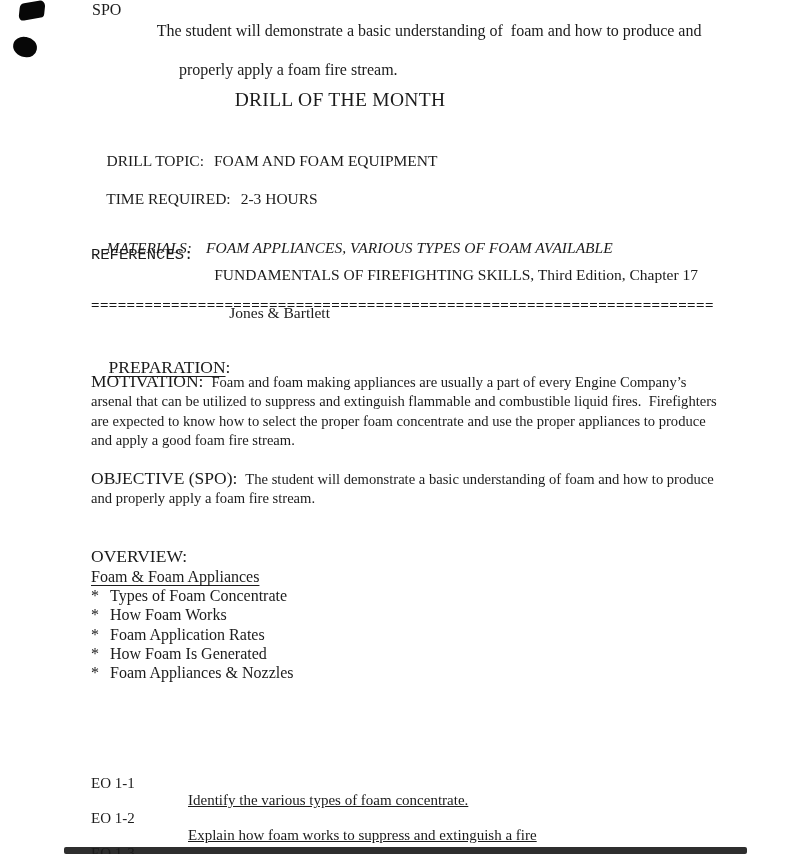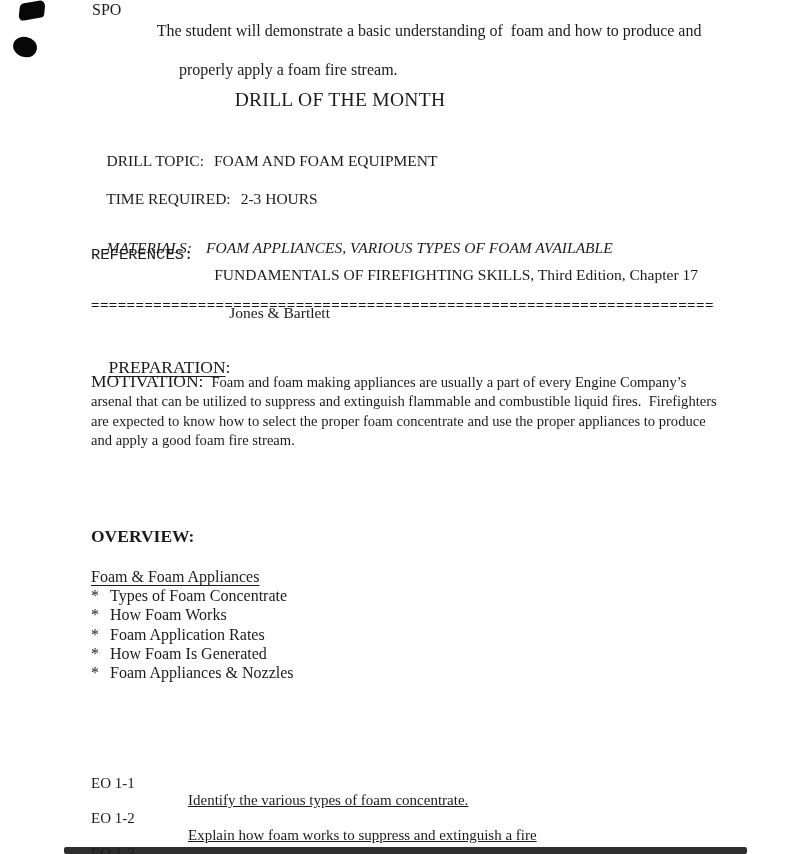--- a/index.html
+++ b/index.html
@@ -43,21 +43,21 @@
     font-size: 15px;
     font-weight: bold;
     letter-spacing: 0.35px;
     white-space: pre;
     color: #161616;
   }
 
   
   .section-heading { font-size: 17.5px; white-space: pre; }
   .heading-prep { top: 336px; }
-  .heading-overview { top: 526px; font-weight: bold; }
+  .heading-overview { top: 546px; }
   .u { text-decoration: underline; text-underline-offset: 2.5px; }
 
   
   .para { width: 632px; font-size: 14.6px; line-height: 19.3px; }
   .para .inline-heading { font-size: 17.5px; }
   .para .body-text { white-space: pre-wrap; }
   .para-motivation { top: 372px; }
   .para-objective { top: 469px; }
   .gap { display: inline-block; width: 8px; }
 
@@ -136,20 +136,23 @@
   <div class="abs separator">======================================================================</div>
 
   <div class="abs section-heading heading-prep">
     <span class="u">PREPARATION</span><span>:</span>
   </div>
 
   <div class="abs para para-motivation">
     <span class="inline-heading">MOTIVATION:</span><span class="gap"></span><span class="body-text">Foam and foam making appliances are usually a part of every Engine Company’s arsenal that can be utilized to suppress and extinguish flammable and combustible liquid fires.  Firefighters are expected to know how to select the proper foam concentrate and use the proper appliances to produce and apply a good foam fire stream.</span>
   </div>
 
+  <div class="abs para para-objective">
+    <span class="inline-heading">OBJECTIVE (SPO):</span><span class="gap"></span><span class="body-text">The student will demonstrate a basic understanding of foam and how to produce and properly apply a foam fire stream.</span>
+  </div>
 
   <div class="abs section-heading heading-overview">OVERVIEW:</div>
 
   <div class="abs topic-list">
     <div class="topic-title u">Foam &amp; Foam Appliances</div>
     <div class="topic-item"><span class="star">*</span><span>Types of Foam Concentrate</span></div>
     <div class="topic-item"><span class="star">*</span><span>How Foam Works</span></div>
     <div class="topic-item"><span class="star">*</span><span>Foam Application Rates</span></div>
     <div class="topic-item"><span class="star">*</span><span>How Foam Is Generated</span></div>
     <div class="topic-item"><span class="star">*</span><span>Foam Appliances &amp; Nozzles</span></div>

